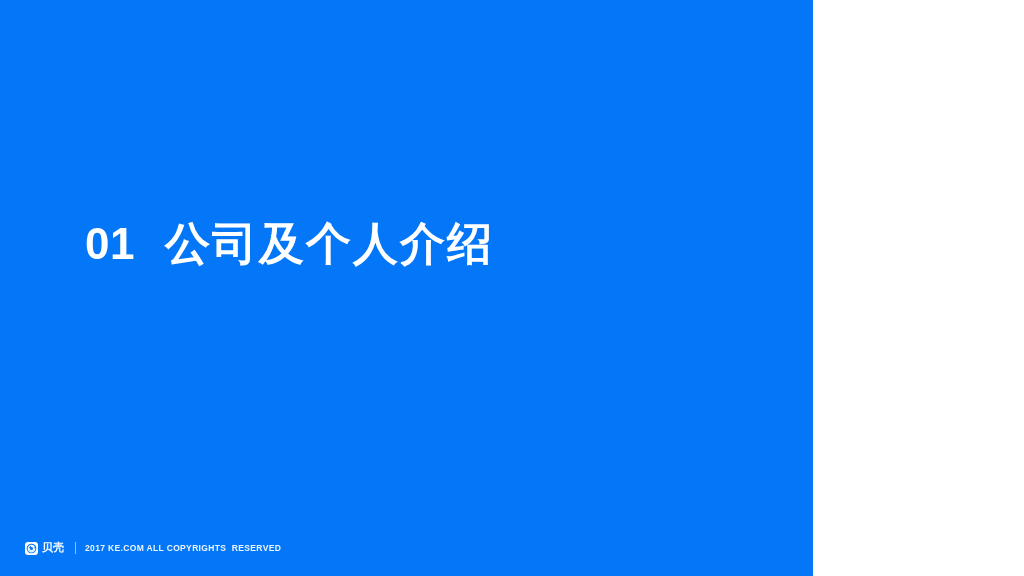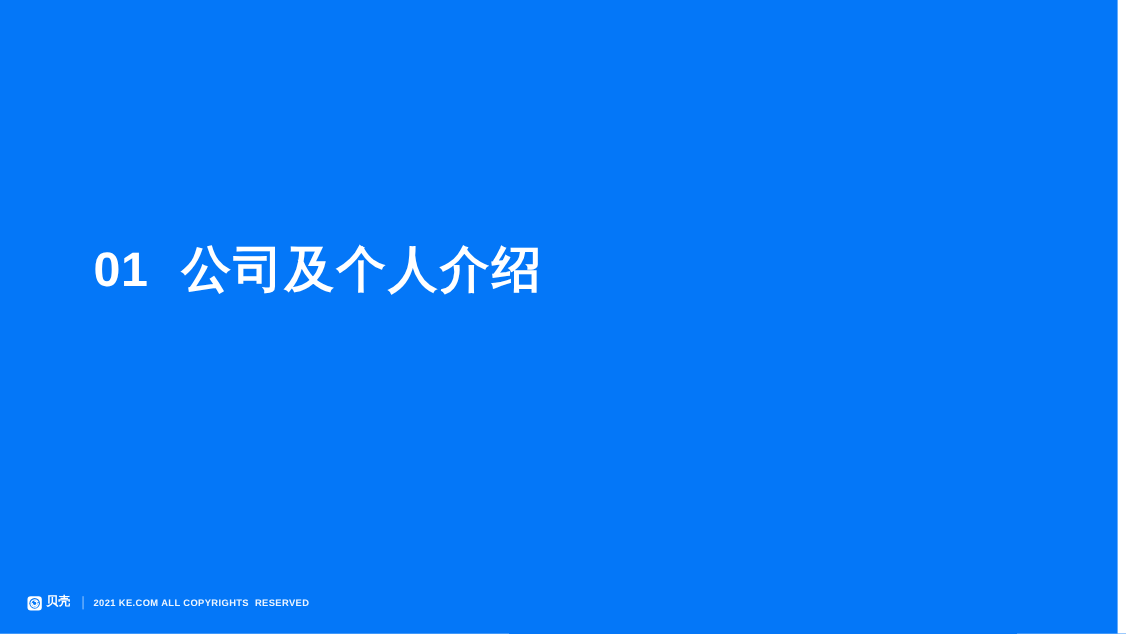--- a/index.html
+++ b/index.html
@@ -7,21 +7,21 @@
     padding: 0;
   }
   body {
     width: 1024px;
     height: 576px;
     overflow: hidden;
     font-family: "Liberation Sans", "DejaVu Sans", sans-serif;
   }
   #slide {
     position: relative;
-    width: 1016px;
+    width: 813px;
     height: 576px;
     background: #0477f8;
     overflow: hidden;
   }
 
   
   #section-title {
     position: absolute;
     left: 85px;
     top: 222px;
@@ -37,21 +37,21 @@
     line-height: 1;
     font-family: "Liberation Sans", "DejaVu Sans", sans-serif;
   }
   #section-heading {
     font-size: 45px;
     font-weight: 700;
     color: #ffffff;
     line-height: 1;
     margin-left: 30px;
     letter-spacing: 2px;
-    font-family: Liberation Sans, sans-serif;
+    font-family: Liberation Serif, serif;
   }
 
   
   #footer {
     position: absolute;
     left: 25px;
     bottom: 19px;
     display: flex;
     align-items: center;
     height: 18px;
@@ -117,17 +117,17 @@
           <circle cx="12" cy="12" r="10.5" fill="#0477f8"></circle>
           <path d="M18.2 8.6a7.2 7.2 0 1 0 1.0 3.4" fill="none" stroke="#ffffff" stroke-width="2.6" stroke-linecap="round"></path>
           <path d="M12 7.4a4.6 4.6 0 1 1-4.6 4.6" fill="none" stroke="#ffffff" stroke-width="2.4" stroke-linecap="round"></path>
         </svg>
       </span>
       <span id="brand-name">贝壳</span>
     </div>
 
     <span id="footer-divider"></span>
 
-    <span id="copyright">2021 KE.COM ALL COPYRIGHTS  RESERVED</span>
+    <span id="copyright">2017 KE.COM ALL COPYRIGHTS  RESERVED</span>
 
   </div>
 
 </div>
 
 </body></html>

